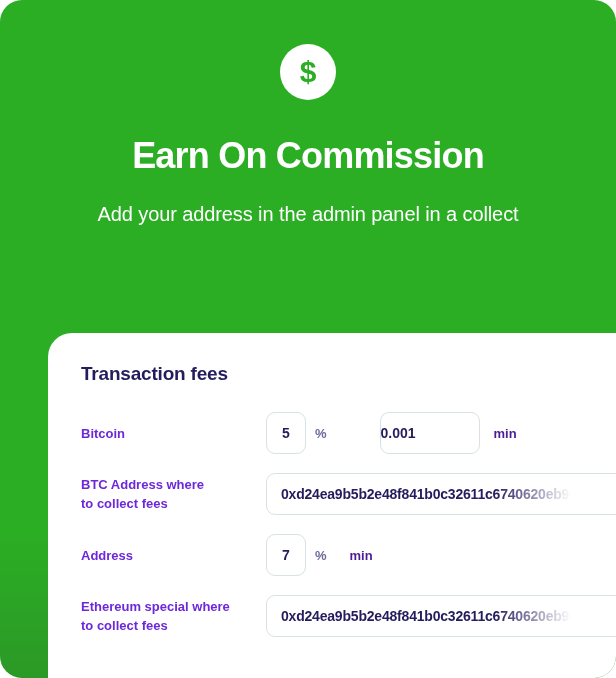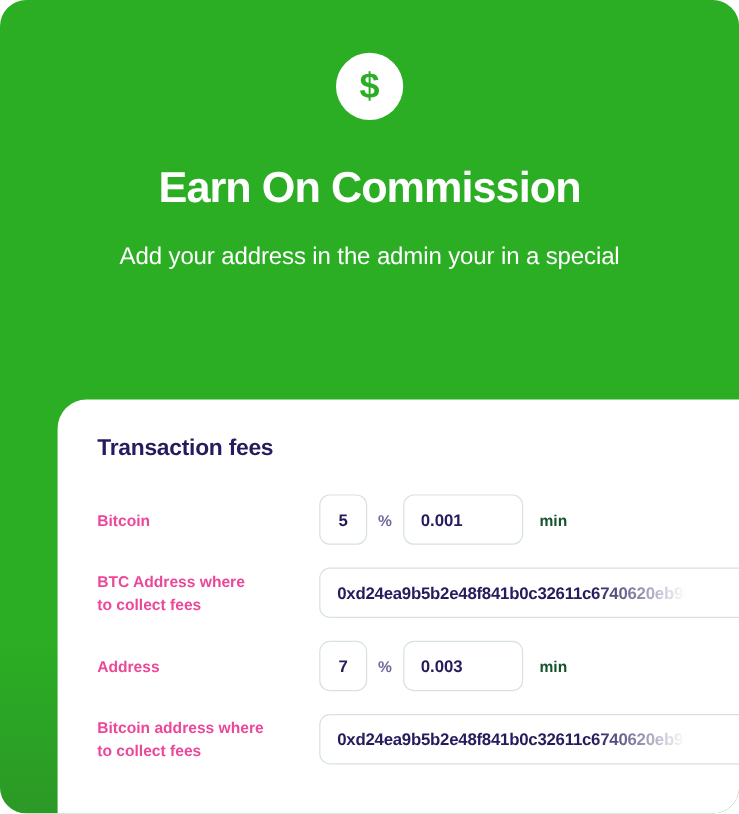--- a/index.html
+++ b/index.html
@@ -96,21 +96,21 @@
   .fee-row {
     display: flex;
     align-items: center;
     min-height: 42px;
     margin-bottom: 19px;
   }
 
   .row-label {
     width: 185px;
     flex: 0 0 185px;
-    color: #ec4899;
+    color: #6d28d9;
     font-size: 13px;
     font-weight: bold;
     line-height: 19px;
     letter-spacing: 0px;
   }
 
   
   .input-pct {
     width: 40px;
     height: 42px;
@@ -136,26 +136,26 @@
     width: 100px;
     height: 42px;
     border: 1px solid #D8E1E5;
     border-radius: 9px;
     background: #ffffff;
     color: #241C5C;
     font-family: "Liberation Sans", sans-serif;
     font-size: 14px;
     font-weight: bold;
     text-align: left;
-    padding-left: 14px;
     outline: none;
+    margin-left: 44px;
   }
 
   .unit-min {
-    color: #14532d;
+    color: #4c1d95;
     font-size: 13px;
     font-weight: bold;
     margin-left: 14px;
   }
 
   
   .address-box {
     position: relative;
     width: 360px;
     height: 42px;
@@ -192,21 +192,21 @@
 
     <div class="coin-icon">
       <svg width="30" height="34" viewBox="0 0 30 34" aria-hidden="true">
         <text x="15" y="27" text-anchor="middle" font-family="Liberation Sans, sans-serif" font-size="30" font-weight="bold" fill="#2BAE24">$</text>
       </svg>
     </div>
 
     <div class="hero-title">Earn On Commission</div>
 
     <div class="hero-subtitle">
-      <span>Add your address in the admin your in a special</span><br>
+      <span>Add your address in the admin panel in a collect</span><br>
     </div>
 
   </div>
 
   <div class="card">
 
     <div class="card-title">Transaction fees</div>
 
     <div class="fee-row">
       <div class="row-label">Bitcoin</div>
@@ -223,27 +223,26 @@
       </div>
       <div class="address-box">
         <span class="address-text">0xd24ea9b5b2e48f841b0c32611c6740620eb98c</span>
       </div>
     </div>
 
     <div class="fee-row">
       <div class="row-label">Address</div>
       <input class="input-pct" type="text" readonly="" value="7" style="">
       <span class="unit">%</span>
-      <input class="input-min" type="text" readonly="" value="0.003" style="">
       <span class="unit-min">min</span>
     </div>
 
     <div class="fee-row row-address">
       <div class="row-label">
-        <span>Bitcoin address where</span><br>
+        <span>Ethereum special where</span><br>
         <span>to collect fees</span>
       </div>
       <div class="address-box">
         <span class="address-text">0xd24ea9b5b2e48f841b0c32611c6740620eb98c</span>
       </div>
     </div>
 
   </div>
 
 </div>

